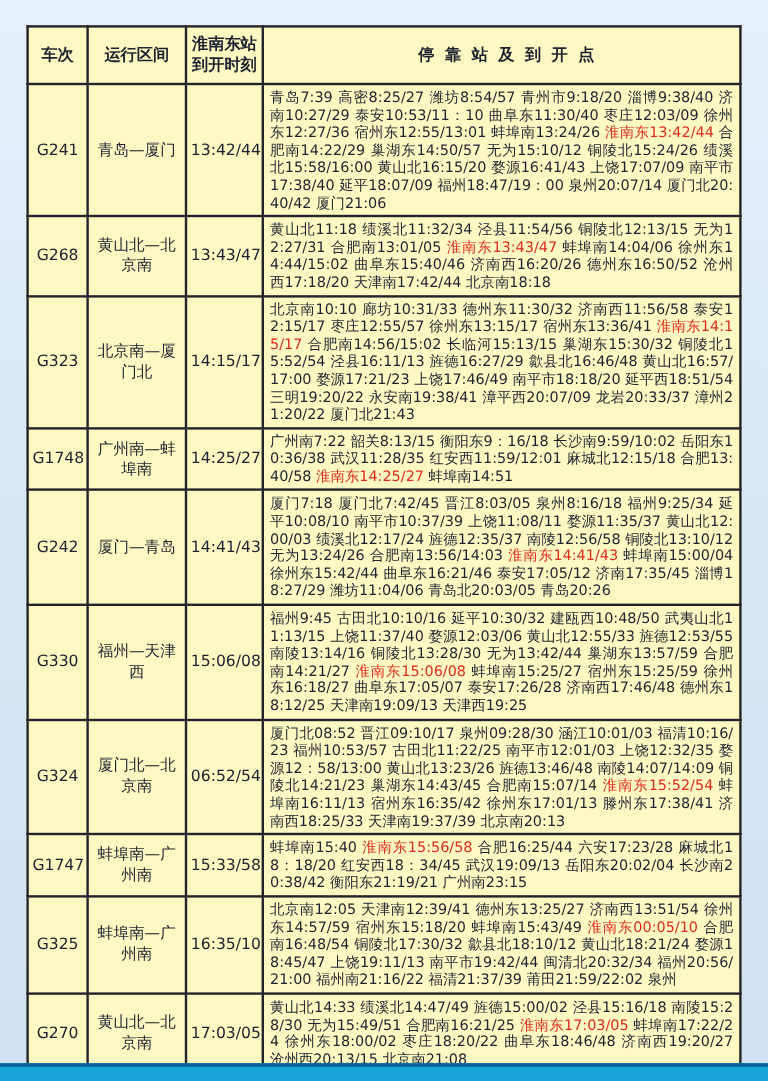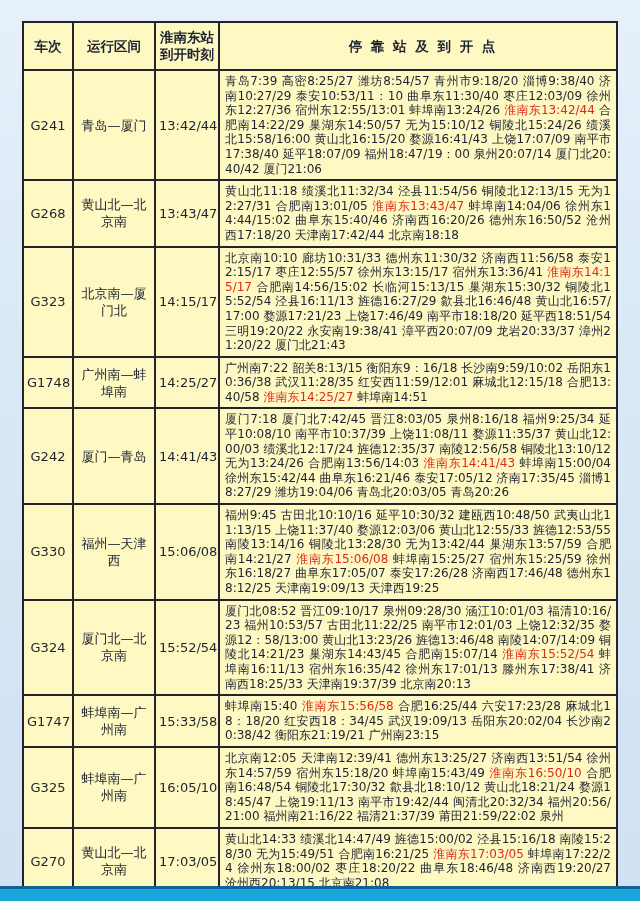--- a/index.html
+++ b/index.html
@@ -109,45 +109,45 @@
       <tr>
         <td class="train">G1748</td>
         <td class="route">广州南—蚌埠南</td>
         <td class="time">14:25/27</td>
         <td class="stops"><span>广州南7:22 韶关8:13/15 衡阳东9：16/18 长沙南9:59/10:02 岳阳东10:36/38 武汉11:28/35 红安西11:59/12:01 麻城北12:15/18 合肥13:40/58 </span><span class="hl">淮南东14:25/27</span><span> 蚌埠南14:51</span></td>
       </tr>
       <tr>
         <td class="train">G242</td>
         <td class="route">厦门—青岛</td>
         <td class="time">14:41/43</td>
-        <td class="stops"><span>厦门7:18 厦门北7:42/45 晋江8:03/05 泉州8:16/18 福州9:25/34 延平10:08/10 南平市10:37/39 上饶11:08/11 婺源11:35/37 黄山北12:00/03 绩溪北12:17/24 旌德12:35/37 南陵12:56/58 铜陵北13:10/12 无为13:24/26 合肥南13:56/14:03 </span><span class="hl">淮南东14:41/43</span><span> 蚌埠南15:00/04 徐州东15:42/44 曲阜东16:21/46 泰安17:05/12 济南17:35/45 淄博18:27/29 潍坊19:04/06 青岛北20:03/05 青岛20:26</span></td>
+        <td class="stops"><span>厦门7:18 厦门北7:42/45 晋江8:03/05 泉州8:16/18 福州9:25/34 延平10:08/10 南平市10:37/39 上饶11:08/11 婺源11:35/37 黄山北12:00/03 绩溪北12:17/24 旌德12:35/37 南陵12:56/58 铜陵北13:10/12 无为13:24/26 合肥南13:56/14:03 </span><span class="hl">淮南东14:41/43</span><span> 蚌埠南15:00/04 徐州东15:42/44 曲阜东16:21/46 泰安17:05/12 济南17:35/45 淄博18:27/29 潍坊11:04/06 青岛北20:03/05 青岛20:26</span></td>
       </tr>
       <tr>
         <td class="train">G330</td>
         <td class="route">福州—天津西</td>
         <td class="time">15:06/08</td>
         <td class="stops"><span>福州9:45 古田北10:10/16 延平10:30/32 建瓯西10:48/50 武夷山北11:13/15 上饶11:37/40 婺源12:03/06 黄山北12:55/33 旌德12:53/55 南陵13:14/16 铜陵北13:28/30 无为13:42/44 巢湖东13:57/59 合肥南14:21/27 </span><span class="hl">淮南东15:06/08</span><span> 蚌埠南15:25/27 宿州东15:25/59 徐州东16:18/27 曲阜东17:05/07 泰安17:26/28 济南西17:46/48 德州东18:12/25 天津南19:09/13 天津西19:25</span></td>
       </tr>
       <tr>
         <td class="train">G324</td>
         <td class="route">厦门北—北京南</td>
-        <td class="time">15:52/54</td>
+        <td class="time">06:52/54</td>
         <td class="stops"><span>厦门北08:52 晋江09:10/17 泉州09:28/30 涵江10:01/03 福清10:16/23 福州10:53/57 古田北11:22/25 南平市12:01/03 上饶12:32/35 婺源12：58/13:00 黄山北13:23/26 旌德13:46/48 南陵14:07/14:09 铜陵北14:21/23 巢湖东14:43/45 合肥南15:07/14 </span><span class="hl">淮南东15:52/54</span><span> 蚌埠南16:11/13 宿州东16:35/42 徐州东17:01/13 滕州东17:38/41 济南西18:25/33 天津南19:37/39 北京南20:13</span></td>
       </tr>
       <tr>
         <td class="train">G1747</td>
         <td class="route">蚌埠南—广州南</td>
         <td class="time">15:33/58</td>
         <td class="stops"><span>蚌埠南15:40 </span><span class="hl">淮南东15:56/58</span><span> 合肥16:25/44 六安17:23/28 麻城北18：18/20 红安西18：34/45 武汉19:09/13 岳阳东20:02/04 长沙南20:38/42 衡阳东21:19/21 广州南23:15</span></td>
       </tr>
       <tr>
         <td class="train">G325</td>
         <td class="route">蚌埠南—广州南</td>
-        <td class="time">16:05/10</td>
-        <td class="stops"><span>北京南12:05 天津南12:39/41 德州东13:25/27 济南西13:51/54 徐州东14:57/59 宿州东15:18/20 蚌埠南15:43/49 </span><span class="hl">淮南东16:50/10</span><span> 合肥南16:48/54 铜陵北17:30/32 歙县北18:10/12 黄山北18:21/24 婺源18:45/47 上饶19:11/13 南平市19:42/44 闽清北20:32/34 福州20:56/21:00 福州南21:16/22 福清21:37/39 莆田21:59/22:02 泉州</span></td>
+        <td class="time">16:35/10</td>
+        <td class="stops"><span>北京南12:05 天津南12:39/41 德州东13:25/27 济南西13:51/54 徐州东14:57/59 宿州东15:18/20 蚌埠南15:43/49 </span><span class="hl">淮南东00:05/10</span><span> 合肥南16:48/54 铜陵北17:30/32 歙县北18:10/12 黄山北18:21/24 婺源18:45/47 上饶19:11/13 南平市19:42/44 闽清北20:32/34 福州20:56/21:00 福州南21:16/22 福清21:37/39 莆田21:59/22:02 泉州</span></td>
       </tr>
       <tr>
         <td class="train">G270</td>
         <td class="route">黄山北—北京南</td>
         <td class="time">17:03/05</td>
         <td class="stops"><span>黄山北14:33 绩溪北14:47/49 旌德15:00/02 泾县15:16/18 南陵15:28/30 无为15:49/51 合肥南16:21/25 </span><span class="hl">淮南东17:03/05</span><span> 蚌埠南17:22/24 徐州东18:00/02 枣庄18:20/22 曲阜东18:46/48 济南西19:20/27 沧州西20:13/15 北京南21:08</span></td>
       </tr>
     </tbody>
   </table>
 

